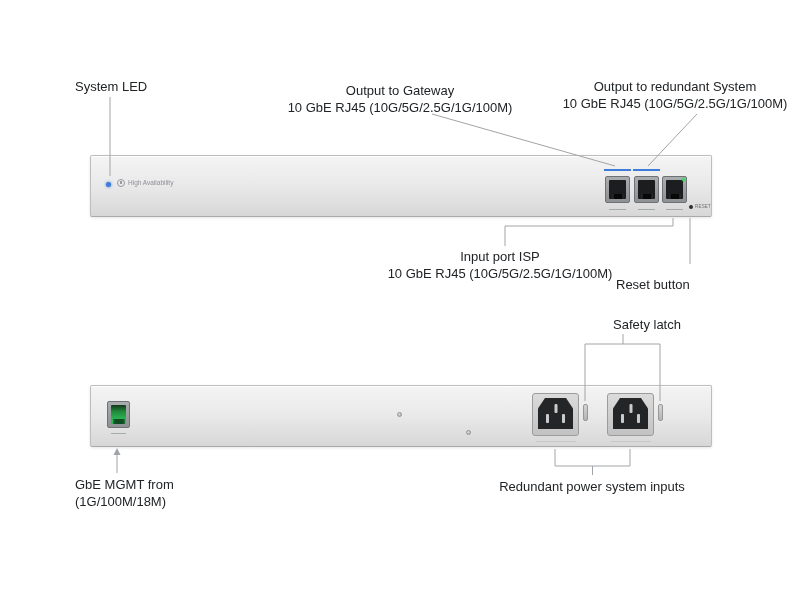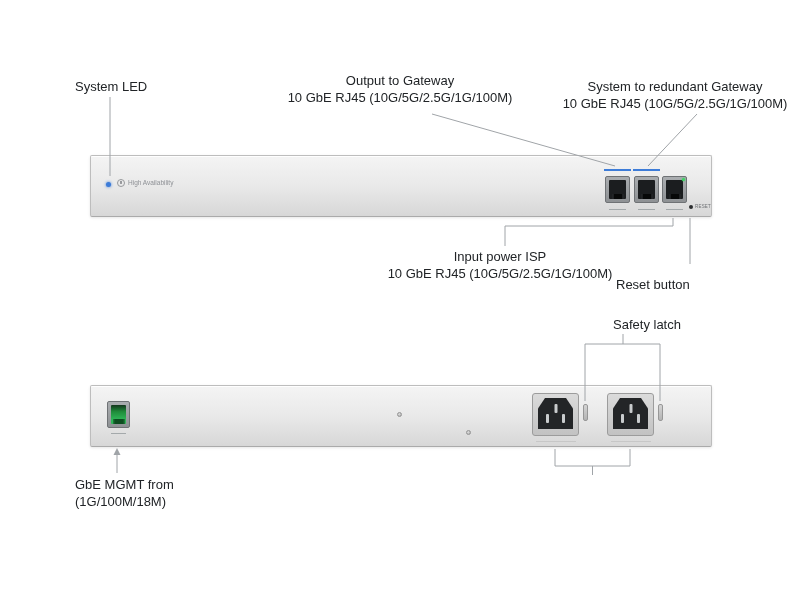--- a/index.html
+++ b/index.html
@@ -142,42 +142,45 @@
     <path class="callout" d="M623 334 V344 M585 344 H660 M585 344 V401 M660 344 V401"></path>
     <path class="callout" d="M117 473 V453"></path>
     <polygon class="callout-arrow" points="117,448 113.5,455 120.5,455"></polygon>
     <path class="callout" d="M555 449 V466 H630 V449 M592.5 466 V475"></path>
   </svg>
 
   <div class="callout-label nowrap" style="left:75px;top:78px">
     <div>System LED</div>
   </div>
 
-  <div class="callout-label center" style="left:285px;top:72px;width:230px">
+  <div class="callout-label center" style="left:285px;top:82px;width:230px">
     <div>Output to Gateway</div>
     <div>10 GbE RJ45 (10G/5G/2.5G/1G/100M)</div>
   </div>
 
   <div class="callout-label center" style="left:558px;top:78px;width:234px">
-    <div>System to redundant Gateway</div>
+    <div>Output to redundant System</div>
     <div>10 GbE RJ45 (10G/5G/2.5G/1G/100M)</div>
   </div>
 
   <div class="callout-label center" style="left:385px;top:248px;width:230px">
-    <div>Input power ISP</div>
+    <div>Input port ISP</div>
     <div>10 GbE RJ45 (10G/5G/2.5G/1G/100M)</div>
   </div>
 
   <div class="callout-label nowrap" style="left:616px;top:276px">
     <div>Reset button</div>
   </div>
 
   <div class="callout-label center" style="left:577px;top:316px;width:140px">
     <div>Safety latch</div>
   </div>
 
   <div class="callout-label nowrap" style="left:75px;top:476px">
     <div>GbE MGMT from</div>
     <div>(1G/100M/18M)</div>
   </div>
 
+  <div class="callout-label center" style="left:492px;top:478px;width:200px">
+    <div>Redundant power system inputs</div>
+  </div>
 
 </div>
 
 </body></html>

